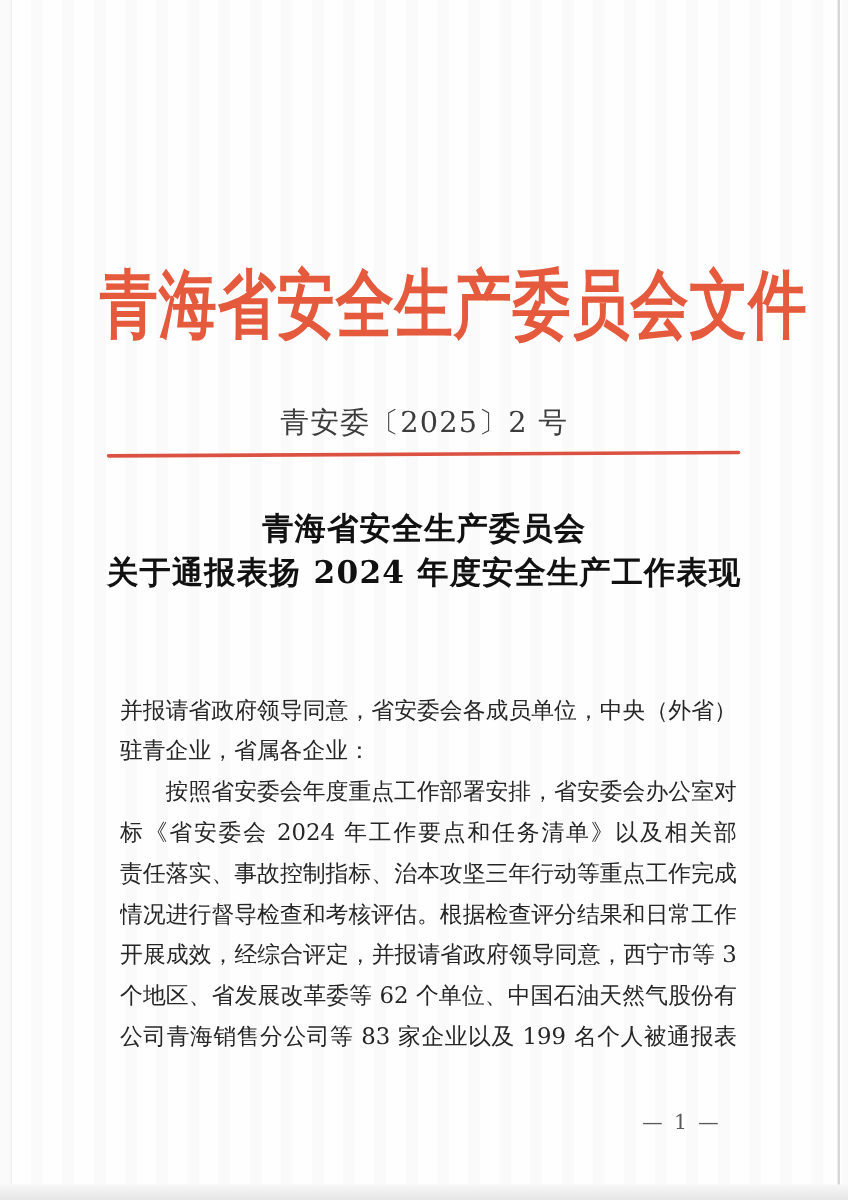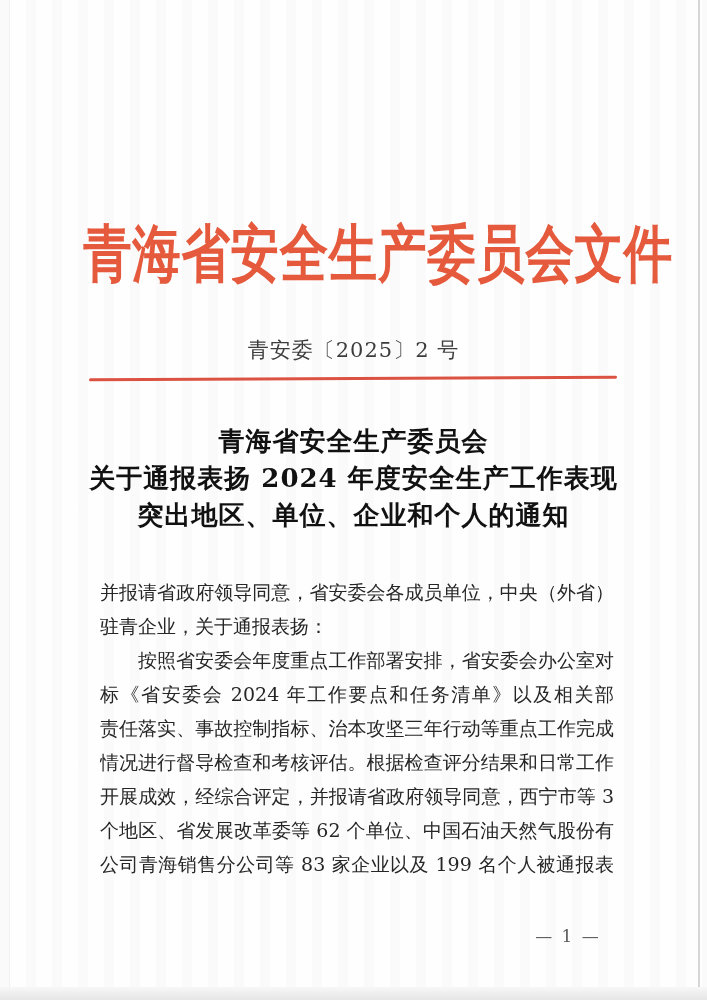--- a/index.html
+++ b/index.html
@@ -56,21 +56,21 @@
     letter-spacing: 1px;
     color: var(--accent-red, #e5593c);
   }
 
   .doc-number {
     position: absolute;
     top: 336px;
     left: 0;
     width: 100%;
     text-align: center;
-    font-size: 21px;
+    font-size: 24px;
     color: #3c3c3c;
     letter-spacing: 1px;
   }
 
   .red-rule {
     position: absolute;
     top: 377px;
     left: 89px;
     width: 528px;
     height: 3px;
@@ -141,26 +141,25 @@
     <span class="stretch">青海省安全生产委员会文件</span>
   </div>
 
   <div class="doc-number">青安委〔2025〕2 号</div>
 
   <div class="red-rule"></div>
 
   <div class="doc-title">
     <div class="t-line">青海省安全生产委员会</div>
     <div class="t-line">关于通报表扬 2024 年度安全生产工作表现</div>
-    <div class="t-line">突出地区、单位、企业和个人的通知</div>
   </div>
 
   <div class="doc-body">
     <div class="line fill">并报请省政府领导同意，省安委会各成员单位，中央（外省）</div>
-    <div class="line">驻青企业，关于通报表扬：</div>
+    <div class="line">驻青企业，省属各企业：</div>
     <div class="line fill indent">按照省安委会年度重点工作部署安排，省安委会办公室对</div>
     <div class="line fill">标《省安委会 2024 年工作要点和任务清单》以及相关部署，组</div>
     <div class="line fill">责任落实、事故控制指标、治本攻坚三年行动等重点工作完成</div>
     <div class="line fill">情况进行督导检查和考核评估。根据检查评分结果和日常工作</div>
     <div class="line fill">开展成效，经综合评定，并报请省政府领导同意，西宁市等 3</div>
     <div class="line fill">个地区、省发展改革委等 62 个单位、中国石油天然气股份有限</div>
     <div class="line fill">公司青海销售分公司等 83 家企业以及 199 名个人被通报表扬为</div>
   </div>
 
   <div class="page-number">— 1 —</div>

